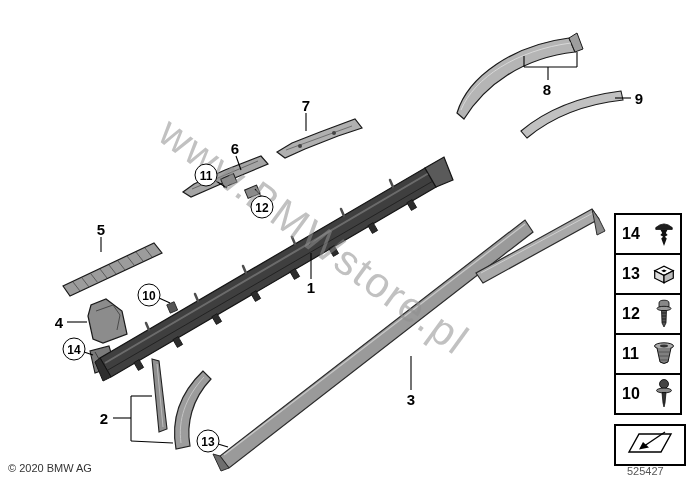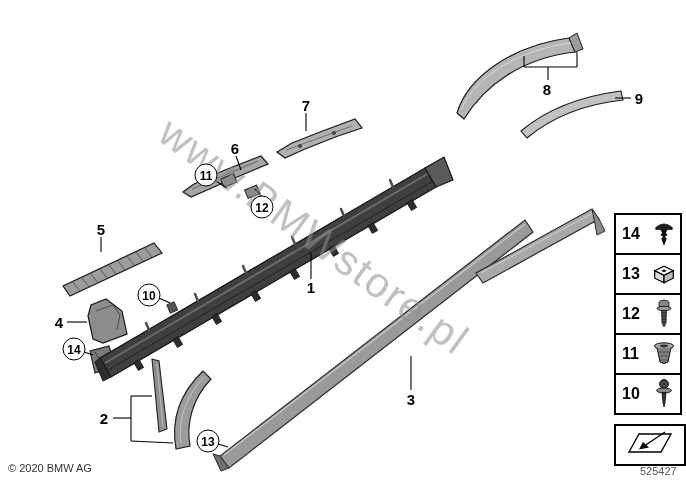--- a/index.html
+++ b/index.html
@@ -16,21 +16,21 @@
                    font-size:12px;}
   .legend{position:absolute;left:614px;top:213px;width:68px;}
   .legend-item{height:38px;border:2px solid #000;margin-top:-2px;background:#fff;
                display:flex;align-items:center;cursor:pointer;}
   .legend-item:first-child{margin-top:0;}
   .legend-label{font-weight:bold;font-size:16px;padding-left:6px;width:26px;}
   .legend-icon{flex:1;display:flex;align-items:center;justify-content:center;}
   .ref-box{position:absolute;left:614px;top:424px;width:68px;height:38px;border:2px solid #000;
            background:#fff;display:flex;align-items:center;justify-content:center;cursor:pointer;}
   .copyright{position:absolute;left:8px;top:462px;font-size:11px;color:#333;}
-  .diagram-number{position:absolute;left:627px;top:465px;font-size:11px;color:#555;margin-left:13px;}
+  .diagram-number{position:absolute;left:627px;top:465px;font-size:11px;color:#555;}
 </style>
 </head>
 <body>
 
 <div class="stage">
 
   <svg class="diagram" width="686" height="484" viewBox="0 0 686 484">
 
     <g>
       <path d="M277,152 L285,158 L305,149 L338,136 L362,128 L355,119 L320,132 L292,143 Z" fill="#b0b0b0" stroke="#1a1a1a" stroke-width="1.2"></path>

